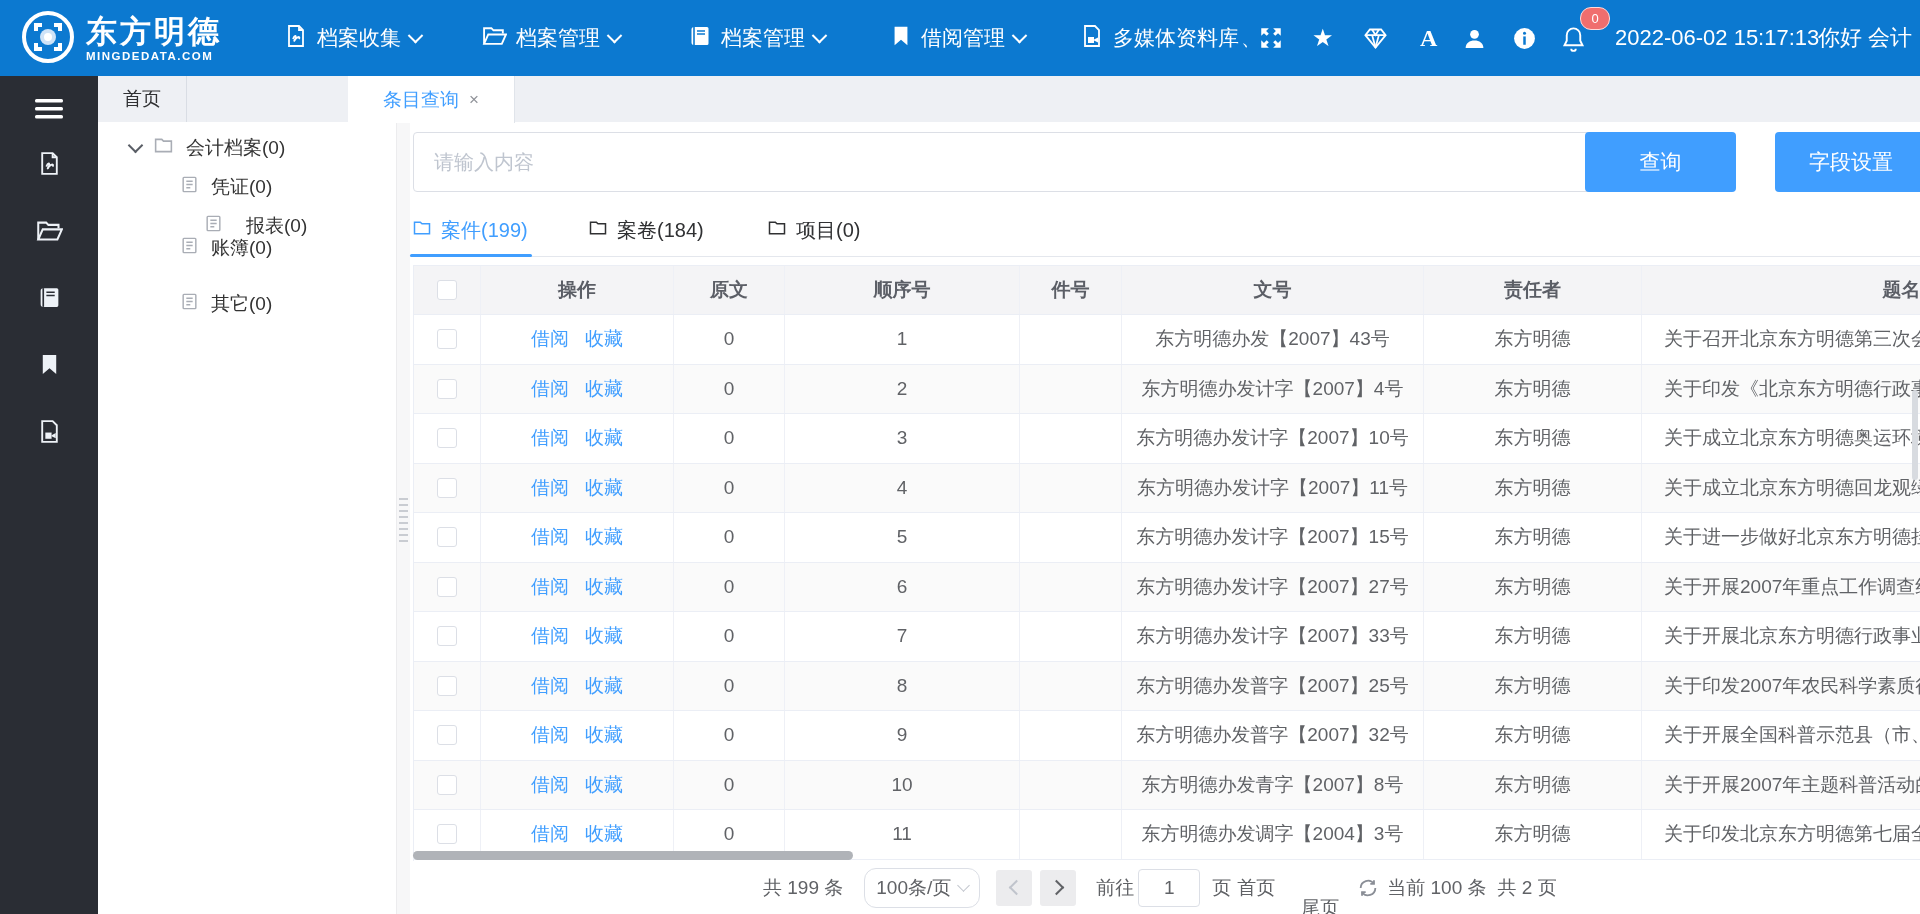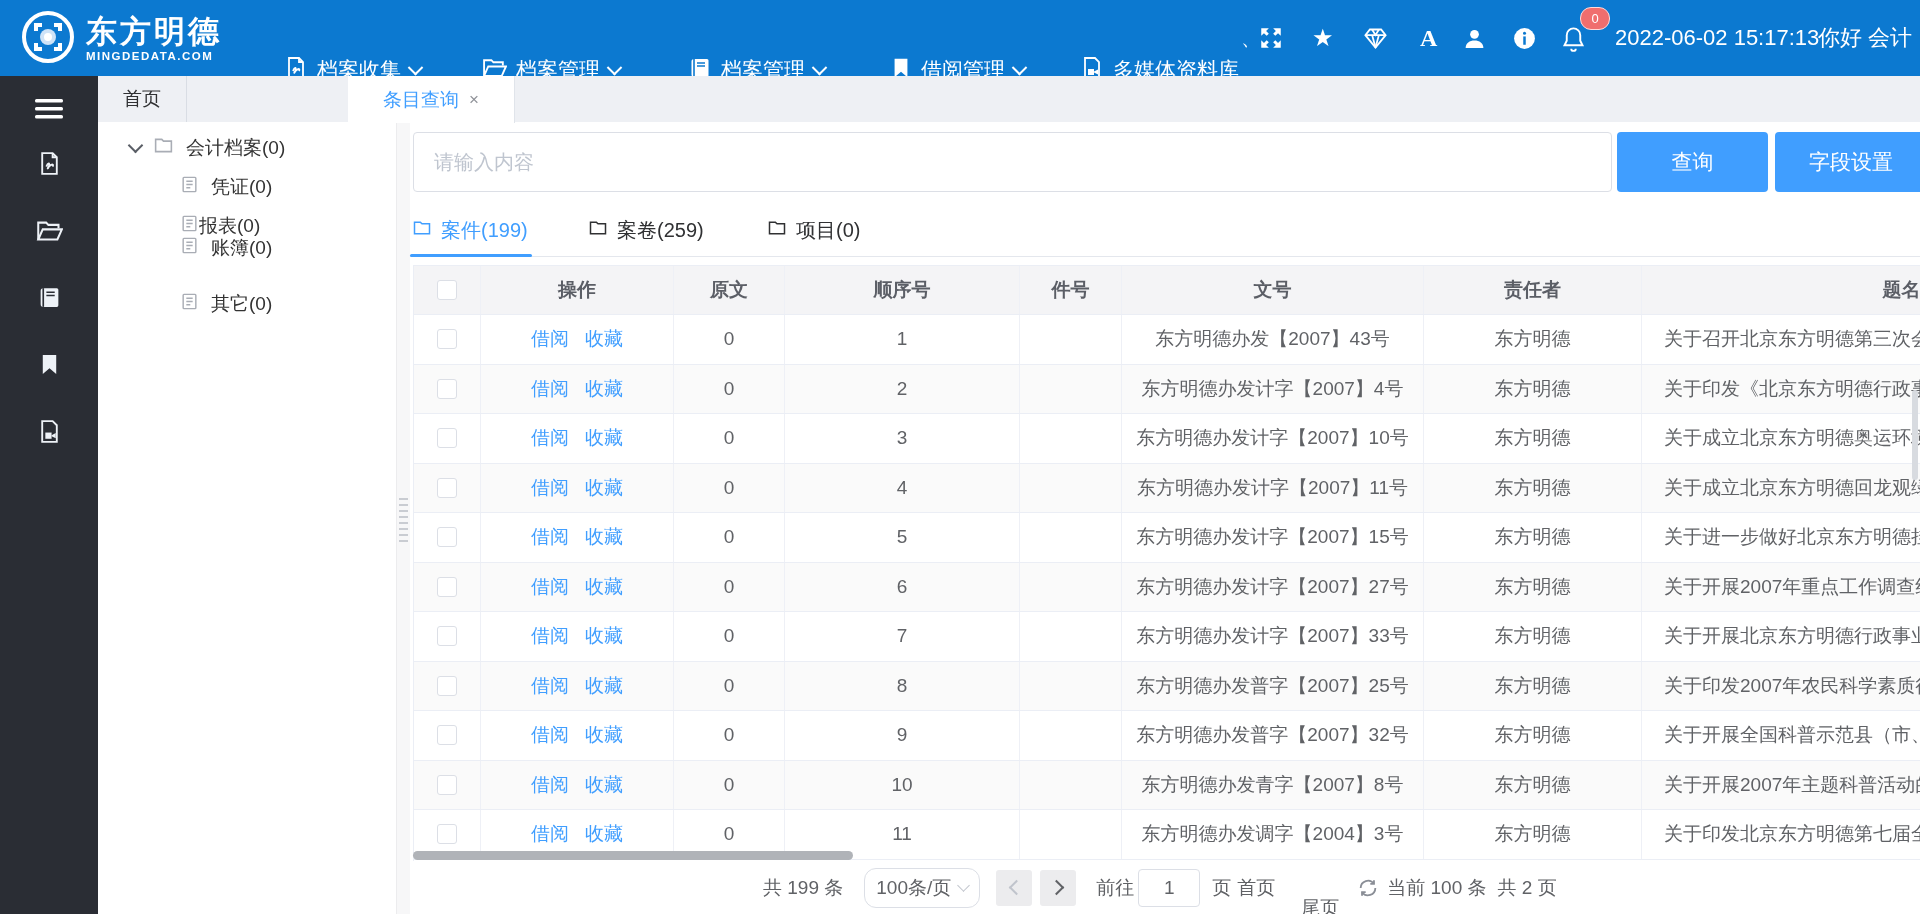--- a/index.html
+++ b/index.html
@@ -3,21 +3,21 @@
 <meta charset="utf-8">
 <style>
   html,body{margin:0;padding:0;background:#fff;}
   #app{position:relative;width:1920px;height:914px;overflow:hidden;background:#fff;
        font-family:"Liberation Sans","DejaVu Sans",sans-serif;color:#606266;}
   
   .topbar{position:absolute;left:0;top:0;width:1920px;height:76px;background:#0c79d0;}
   .logo{position:absolute;left:20px;top:9px;display:flex;align-items:center;gap:10px;}
   .logo-title{font-size:31px;font-weight:bold;color:#fff;letter-spacing:3px;line-height:34px;}
   .logo-sub{font-size:11.5px;font-weight:bold;color:#fff;letter-spacing:1.5px;line-height:14px;}
-  .nav-item{position:absolute;top:0;height:76px;display:flex;align-items:center;gap:9px;color:#fff;font-size:21px;cursor:pointer;margin-top:32px;}
+  .nav-item{position:absolute;top:0;height:76px;display:flex;align-items:center;gap:9px;color:#fff;font-size:21px;cursor:pointer;}
   .chev{width:9px;height:9px;border-right:2px solid #fff;border-bottom:2px solid #fff;transform:rotate(45deg) translate(-2px,-2px);display:inline-block;}
   .top-ico{position:absolute;top:0;height:76px;display:flex;align-items:center;color:#fff;}
   .suffix{font-size:20px;color:#fff;}
   .star-glyph{font-size:24px;}
   .a-glyph{font-size:24px;font-weight:bold;font-family:"Liberation Serif","DejaVu Serif",serif;}
   .badge{position:absolute;left:1580px;top:7px;min-width:18px;height:21px;padding:0 5px;border-radius:11px;
          background:#f06e6e;border:1px solid #ffd9d9;color:#fff;font-size:13px;display:flex;align-items:center;justify-content:center;}
   .datetime{position:absolute;left:1615px;top:0;height:76px;display:flex;align-items:center;color:#fff;font-size:22px;}
   .greeting{position:absolute;left:1818px;top:0;height:76px;display:flex;align-items:center;color:#fff;font-size:22px;}
   
@@ -37,21 +37,21 @@
   
   .divider{position:absolute;left:396px;top:122px;width:14px;height:792px;background:#f7f7f8;border-left:1px solid #ececee;border-right:1px solid #ececee;cursor:col-resize;}
   .grip{position:absolute;left:2px;top:376px;width:9px;}
   .grip i{display:block;width:9px;height:2px;background:#c9ccd2;margin-bottom:4px;}
   
   .main{position:absolute;left:410px;top:122px;width:1515px;height:792px;background:#fff;}
   .search-input{position:absolute;left:3px;top:10px;width:1199px;height:60px;box-sizing:border-box;border:1px solid #dcdfe6;border-radius:4px;
                 font-size:20px;color:#333;padding:0 20px;outline:none;font-family:inherit;}
   .search-input::placeholder{color:#bfc5cf;}
   .btn{position:absolute;top:10px;height:60px;background:#409eff;color:#fff;border:none;border-radius:4px;font-size:21px;cursor:pointer;font-family:inherit;}
-  .btn.query{left:1207px;width:151px;}
+  .btn.query{left:1175px;width:151px;}
   .btn.fields{left:1365px;width:152px;}
   .subtab{position:absolute;top:83px;height:50px;display:flex;align-items:center;gap:9px;font-size:20px;color:#303133;cursor:pointer;}
   .subtab.active{color:#409eff;}
   .subtab-border{position:absolute;left:0;top:134px;width:1515px;height:1px;background:#e4e7ed;}
   .subtab-underline{position:absolute;left:0;top:132px;width:122px;height:3px;background:#409eff;border-radius:2px;}
   
   .table{position:absolute;left:3px;top:143px;width:1512px;height:596px;overflow:hidden;border-left:1px solid #ebeef5;}
   .thead,.trow{display:flex;width:1748px;}
   .thead{height:50px;background:#f4f4f6;border-top:1px solid #ebeef5;border-bottom:1px solid #ebeef5;box-sizing:border-box;}
   .th{font-weight:bold;color:#5b5e66;font-size:19px;display:flex;align-items:center;justify-content:center;box-sizing:border-box;border-right:1px solid #eef0f6;}
@@ -277,21 +277,21 @@
     </div>
     <div class="tree-row" style="top:45px;padding-left:82px;gap:12px">
       <span>
         <svg width="19" height="19" viewBox="0 0 24 24" fill="none" stroke="#a9adb5" stroke-width="1.8">
             <rect x="4" y="3" width="16" height="18" rx="1"></rect>
             <path d="M8 8h8M8 12h8M8 16h5"></path>
           </svg>
       </span>
       <span>凭证(0)</span>
     </div>
-    <div class="tree-row" style="top:84px;padding-left:82px;gap:0">
+    <div class="tree-row" style="top:84px;padding-left:106px;gap:23px">
       <span>
         <svg width="19" height="19" viewBox="0 0 24 24" fill="none" stroke="#a9adb5" stroke-width="1.8">
             <rect x="4" y="3" width="16" height="18" rx="1"></rect>
             <path d="M8 8h8M8 12h8M8 16h5"></path>
           </svg>
       </span>
       <span>报表(0)</span>
     </div>
     <div class="tree-row" style="top:106px;padding-left:82px;gap:12px">
       <span>
@@ -338,21 +338,21 @@
           </svg>
       </span>
       <span>案件(199)</span>
     </div>
     <div class="subtab" style="left:178px">
       <span>
         <svg width="20" height="20" viewBox="0 0 24 24" fill="none" stroke="#303133" stroke-width="1.8">
             <path d="M3 19V5h7l2 2h9v12z"></path>
           </svg>
       </span>
-      <span>案卷(259)</span>
+      <span>案卷(184)</span>
     </div>
     <div class="subtab" style="left:357px">
       <span>
         <svg width="20" height="20" viewBox="0 0 24 24" fill="none" stroke="#303133" stroke-width="1.8">
             <path d="M3 19V5h7l2 2h9v12z"></path>
           </svg>
       </span>
       <span>项目(0)</span>
     </div>
     <div class="subtab-border"></div>

